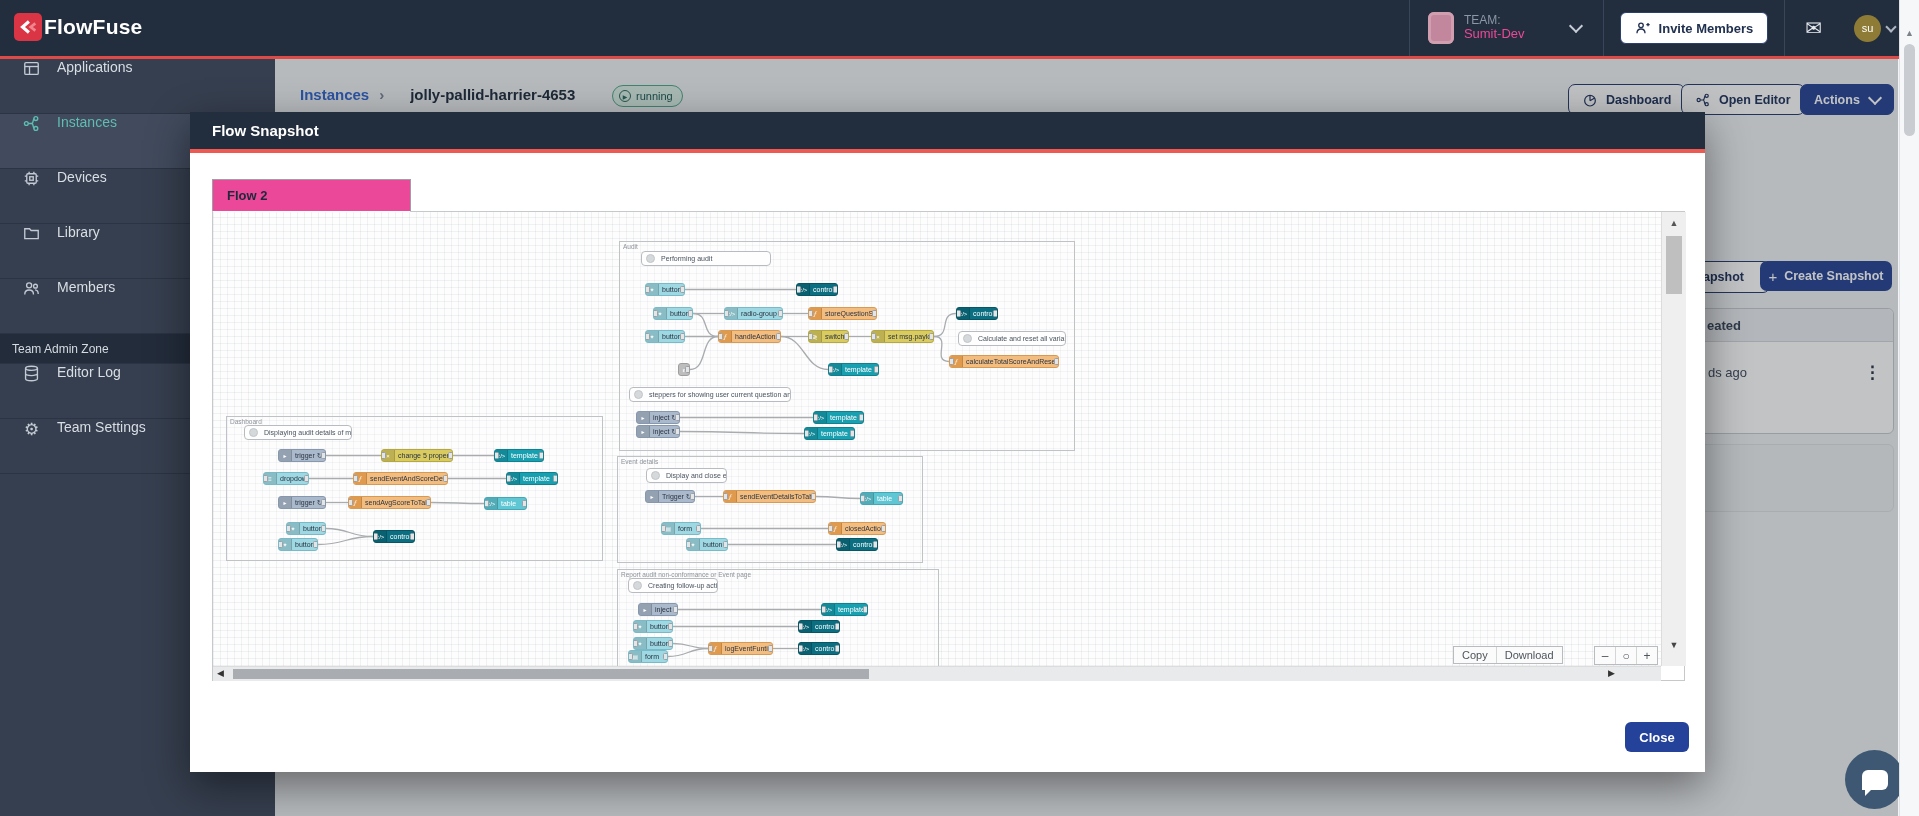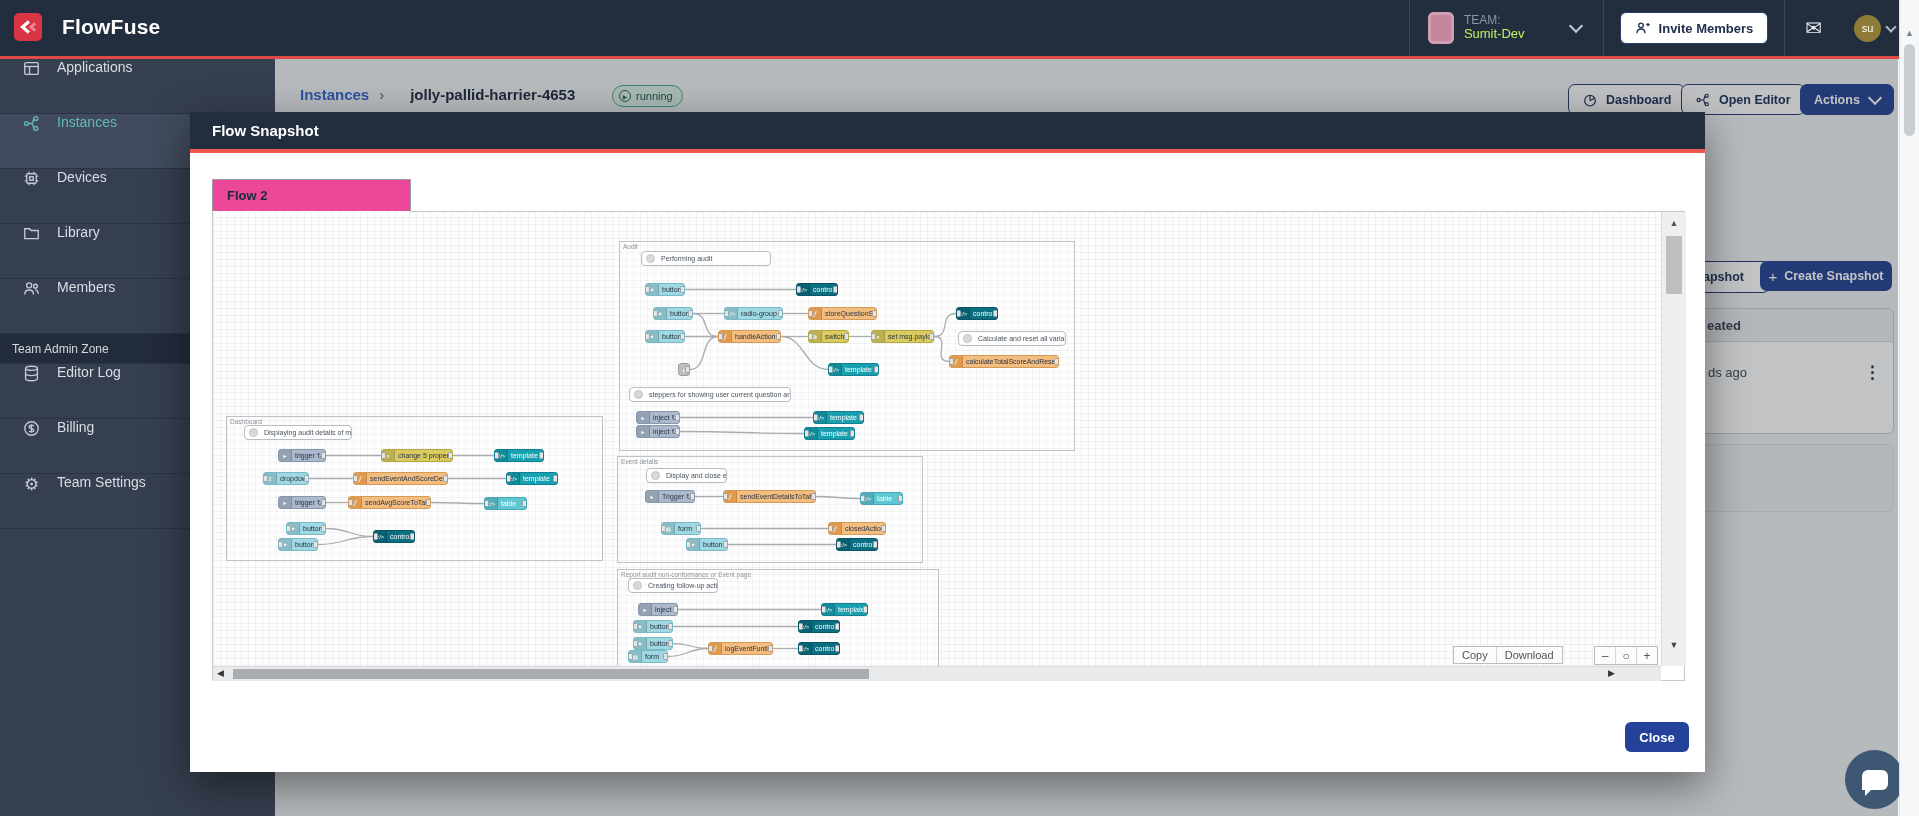--- a/index.html
+++ b/index.html
@@ -1,28 +1,28 @@
 <!DOCTYPE html>
 <html><head>
 <meta charset="utf-8">
 <style>
   html,body{margin:0;padding:0;background:#888;font-family:"Liberation Sans",sans-serif;}
   #stage{position:relative;width:1919px;height:816px;background:#eef0f2;overflow:hidden;}
   .abs{position:absolute;}
   
   #navbar{left:0;top:0;width:1919px;height:56px;background:#222d3d;border-bottom:3px solid #e04a46;z-index:30;display:flex;align-items:center;}
-  #logo{left:14px;top:13px;display:flex;align-items:center;gap:20px;}
+  #logo{left:14px;top:13px;display:flex;align-items:center;gap:2px;}
   #logo-icon{width:28px;height:28px;border-radius:5px;background:#da3545;display:flex;align-items:center;justify-content:center;}
   #logo-text{color:#fff;font-size:21px;font-weight:bold;letter-spacing:.2px;}
   .nav-divider{width:1px;height:56px;background:#39455a;}
   #nav-right{position:absolute;right:24px;top:0;height:56px;display:flex;align-items:center;}
   #team-chip{display:flex;align-items:center;gap:10px;padding:0 18px;height:56px;cursor:pointer;}
   #team-avatar{width:26px;height:32px;border-radius:6px;background:#c2879c;box-shadow:inset 0 0 0 3px #cf9fb0;}
   .team-label{color:#8b96a6;font-size:12px;line-height:11px;}
-  .team-name{color:#bef264;font-size:13px;line-height:15px;}
+  .team-name{color:#ec4899;font-size:13px;line-height:15px;}
   .chev{width:8px;height:8px;border-right:2px solid #c6cdd7;border-bottom:2px solid #c6cdd7;transform:rotate(45deg);margin:-4px 4px 0 36px;}
   #invite-btn{margin:0 16px;background:#fff;border:1px solid #2c4070;border-radius:6px;height:30px;display:flex;align-items:center;gap:8px;padding:0 14px;color:#20304f;font-size:13px;font-weight:bold;cursor:pointer;}
   #mail-icon{color:#e8ebef;font-size:20px;margin:0 20px;cursor:pointer;}
   #user-avatar{width:27px;height:27px;border-radius:50%;background:#8e7c36;color:#fff;font-size:11px;display:flex;align-items:center;justify-content:center;margin:0 6px 0 12px;}
   .chev-sm{width:6px;height:6px;border-right:2px solid #aeb6c2;border-bottom:2px solid #aeb6c2;transform:rotate(45deg);margin-top:-3px;}
   
   #sidebar{left:0;top:59px;width:275px;height:757px;background:#363f4f;z-index:5;}
   .side-item{height:54px;display:flex;gap:16px;padding-left:22px;border-bottom:1px solid #2b3444;color:#d9dee5;font-size:14px;cursor:pointer;}
   .side-item svg{width:19px;height:19px;stroke:#c3cad4;fill:none;stroke-width:1.7;}
   .side-item.sel{background:#414b5d;color:#5fbdb4;}
@@ -181,27 +181,20 @@
         </svg>
       <span>Members</span>
     </div>
     <div id="admin-band">Team Admin Zone</div>
     <div class="side-item">
       <svg viewBox="0 0 24 24">
           <ellipse cx="12" cy="5.5" rx="7.5" ry="2.6"></ellipse>
           <path d="M4.5,5.5 V18.5 a7.5,2.6 0 0 0 15,0 V5.5 M4.5,12 a7.5,2.6 0 0 0 15,0"></path>
         </svg>
       <span>Editor Log</span>
-    </div>
-    <div class="side-item">
-      <svg viewBox="0 0 24 24">
-          <circle cx="12" cy="12" r="8.5"></circle>
-          <path d="M12,6.5 v11 M15,8.8 c-1.8-1.6-6-1.2-6,1.2 c0,2.8 6,1.6 6,4.2 c0,2.4-4.4,2.8-6,1"></path>
-        </svg>
-      <span>Billing</span>
     </div>
     <div class="side-item">
       <span class="side-glyph">⚙</span>
       <span>Team Settings</span>
     </div>
   </div>
 
   <div id="content" class="abs"></div>
   <div id="breadcrumb" class="abs">
     <span id="bc-link">Instances</span>

